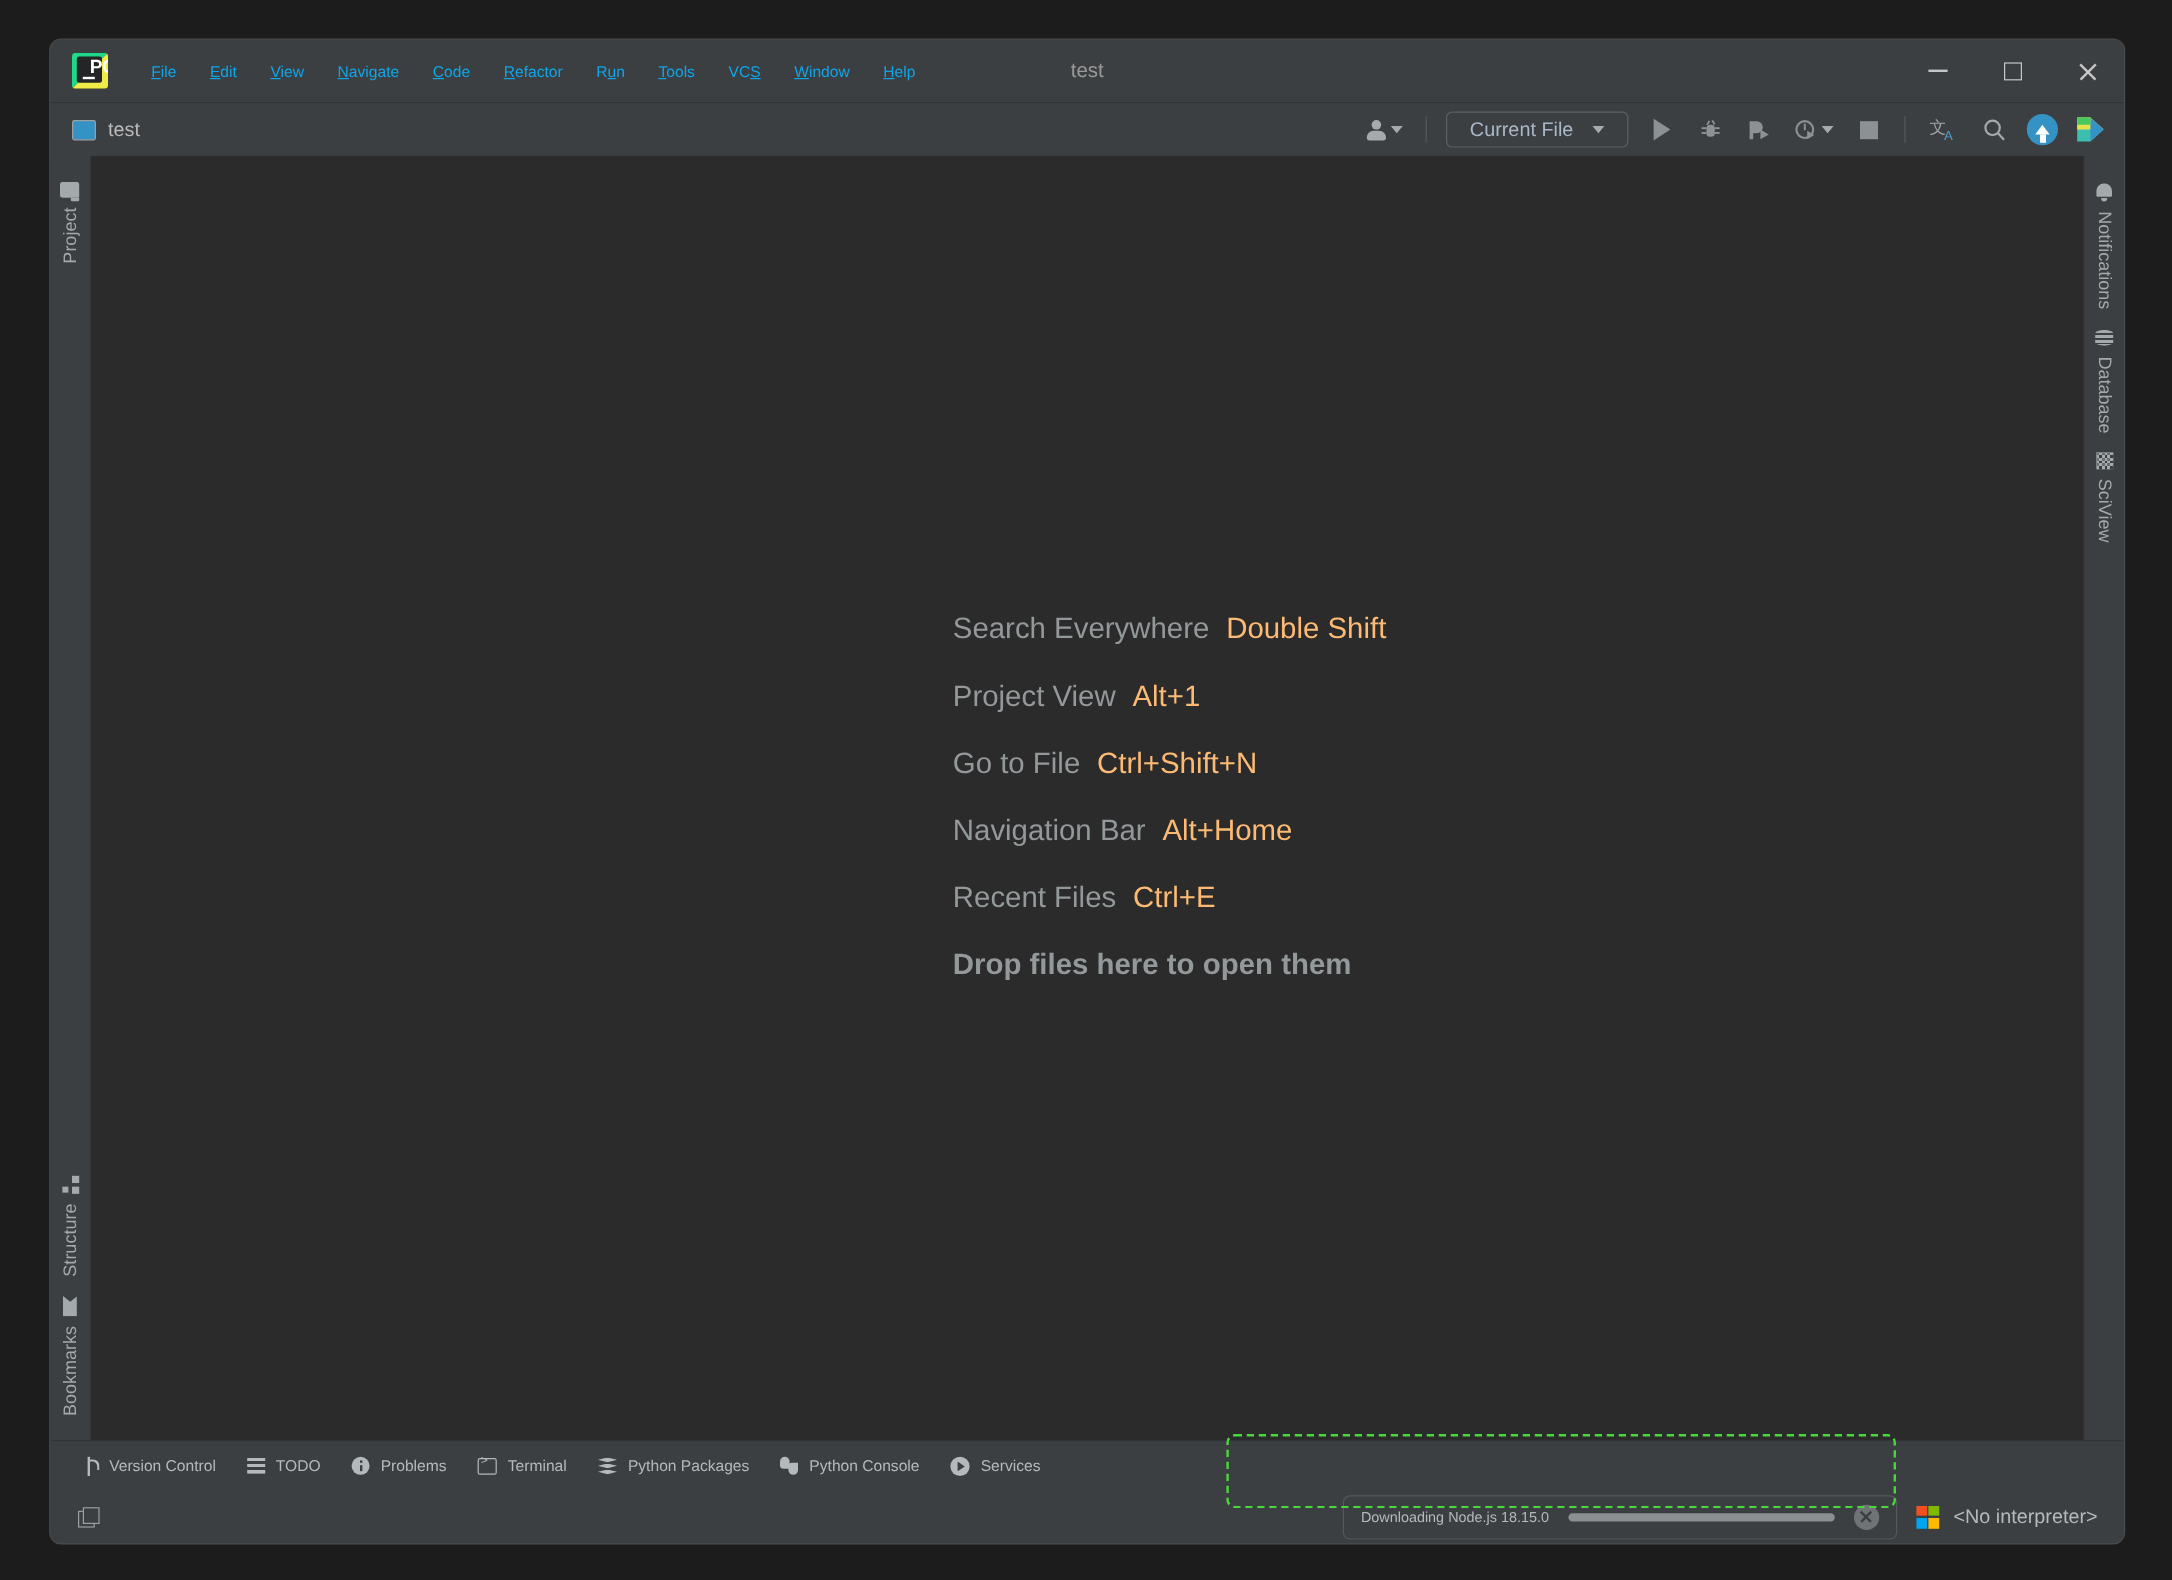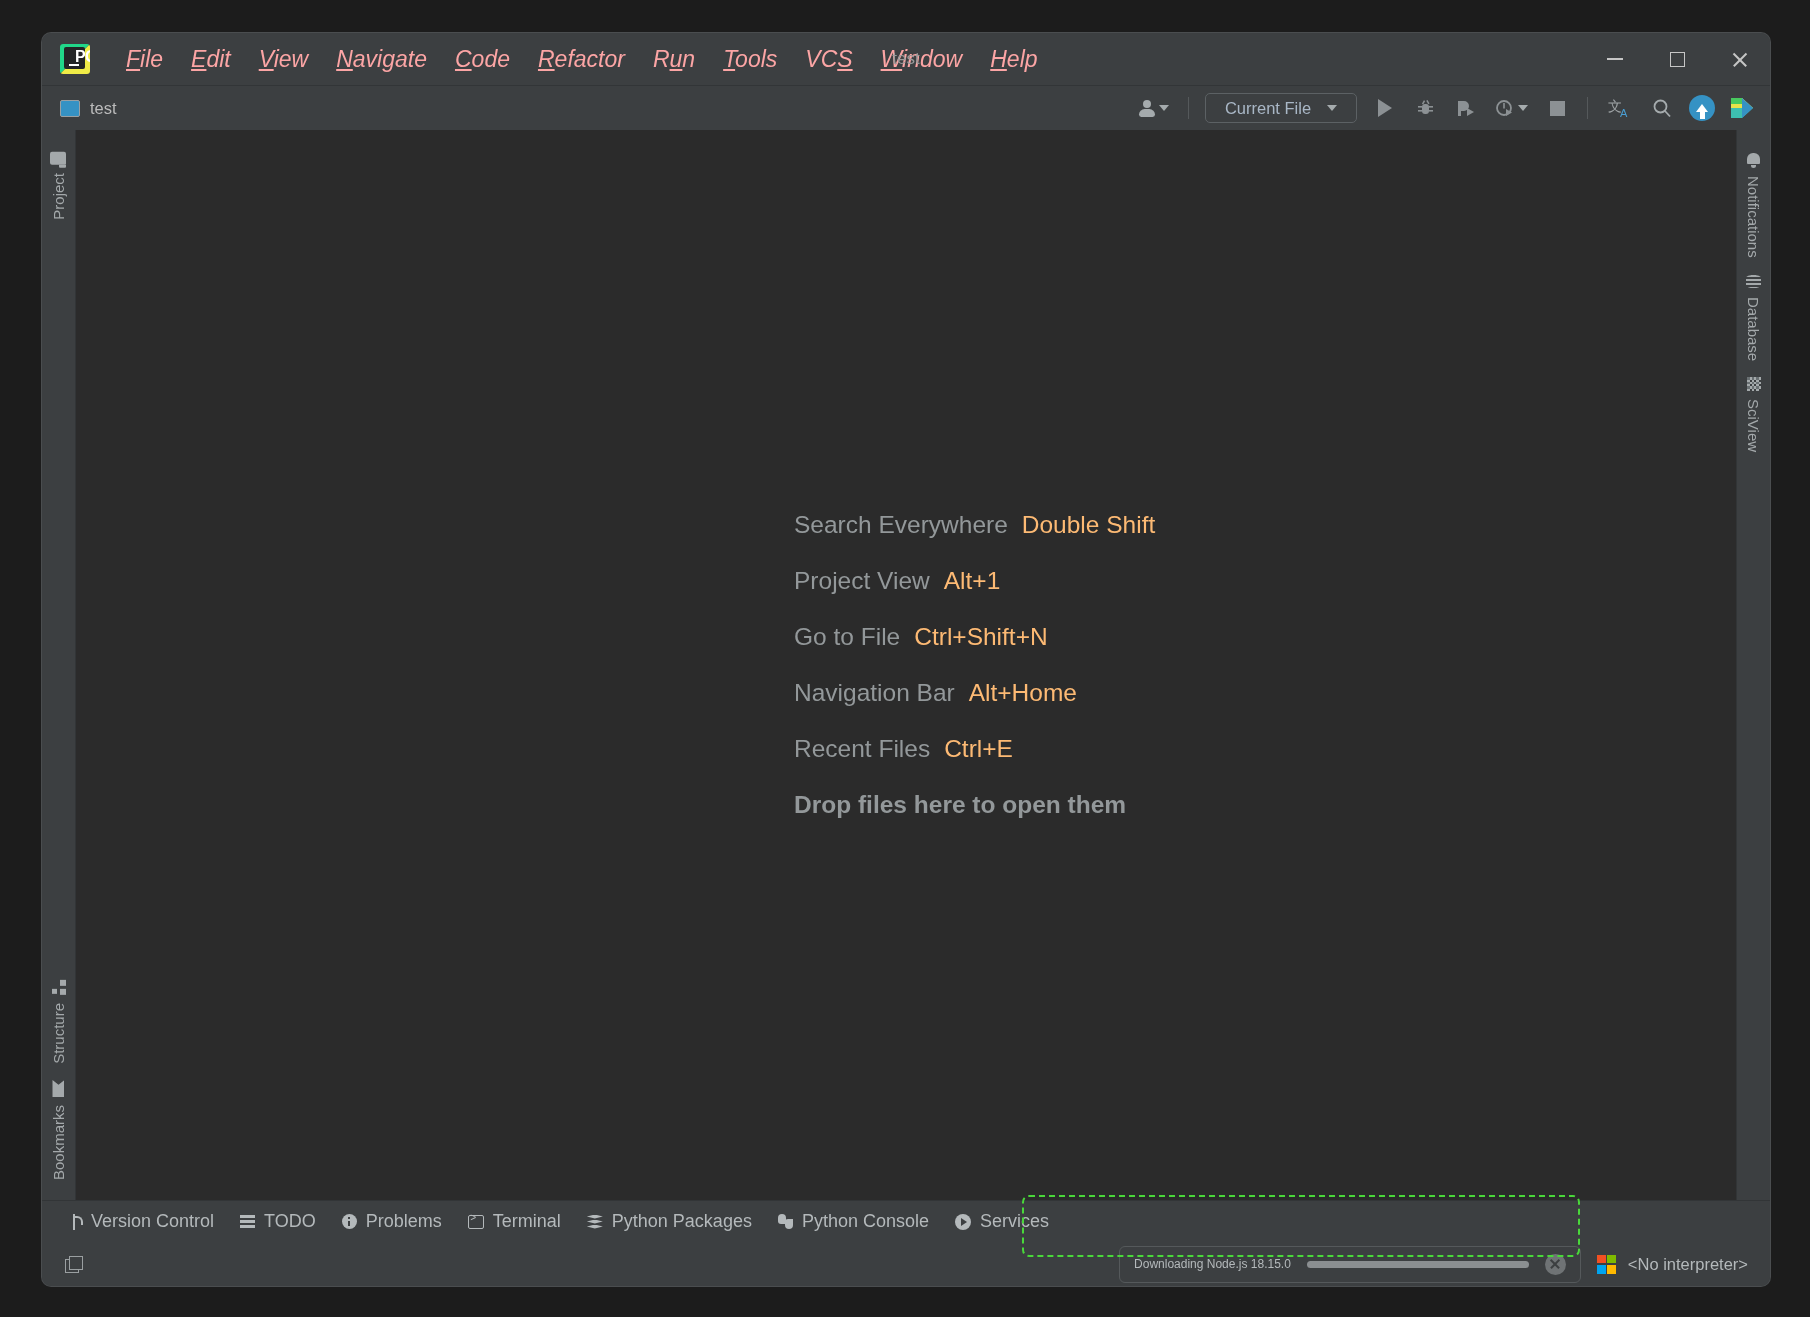--- a/index.html
+++ b/index.html
@@ -82,26 +82,25 @@
     background: #ffffff;
   }
 
   #menu-bar {
     display: flex;
     align-items: center;
     margin-left: 22px;
     gap: 0px;
   }
   .menu-item {
-    color: #fca5a5;
-    font-size: 23px;
+    color: #0ea5e9;
+    font-size: 13px;
     padding: 4px 14px;
     cursor: default;
     white-space: nowrap;
-    font-style: italic;
   }
   .mn { text-decoration: underline; }
 
   #window-title {
     position: absolute;
     left: 50%;
     transform: translateX(-50%);
     color: #9a9a9a;
     font-size: 17px;
     pointer-events: none;
@@ -346,21 +345,21 @@
     align-items: center;
     flex: 0 0 auto;
     padding-left: 14px;
     gap: 2px;
   }
   .tool-tab {
     display: flex;
     align-items: center;
     gap: 9px;
     color: #b4b9bb;
-    font-size: 18px;
+    font-size: 13px;
     padding: 6px 12px;
     border-radius: 3px;
     cursor: default;
     white-space: nowrap;
   }
 
   .ico-branch {
     width: 14px; height: 16px; position: relative; flex: 0 0 auto;
   }
   .ico-branch:before {

